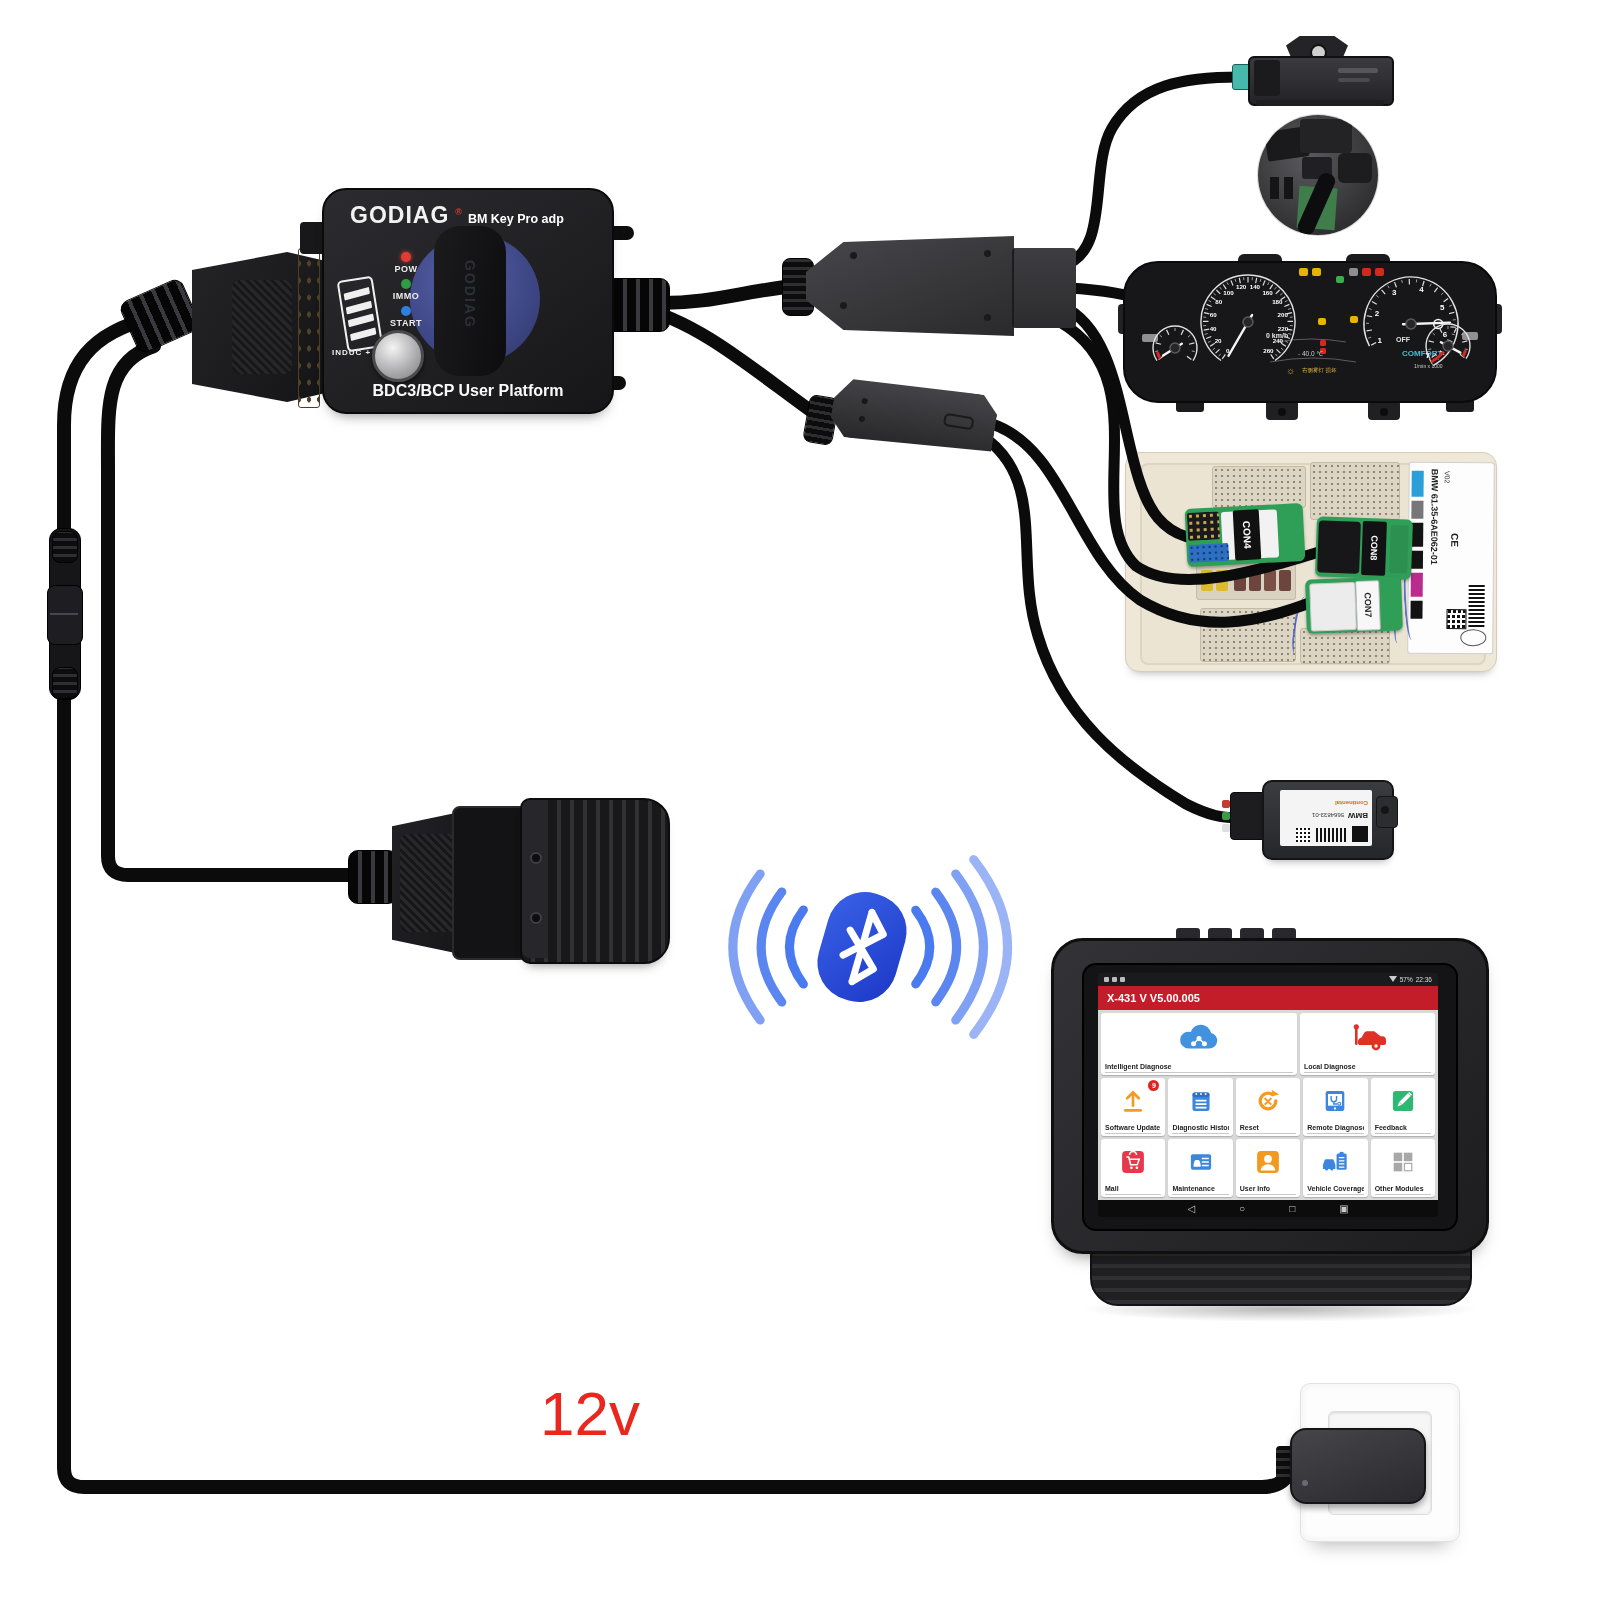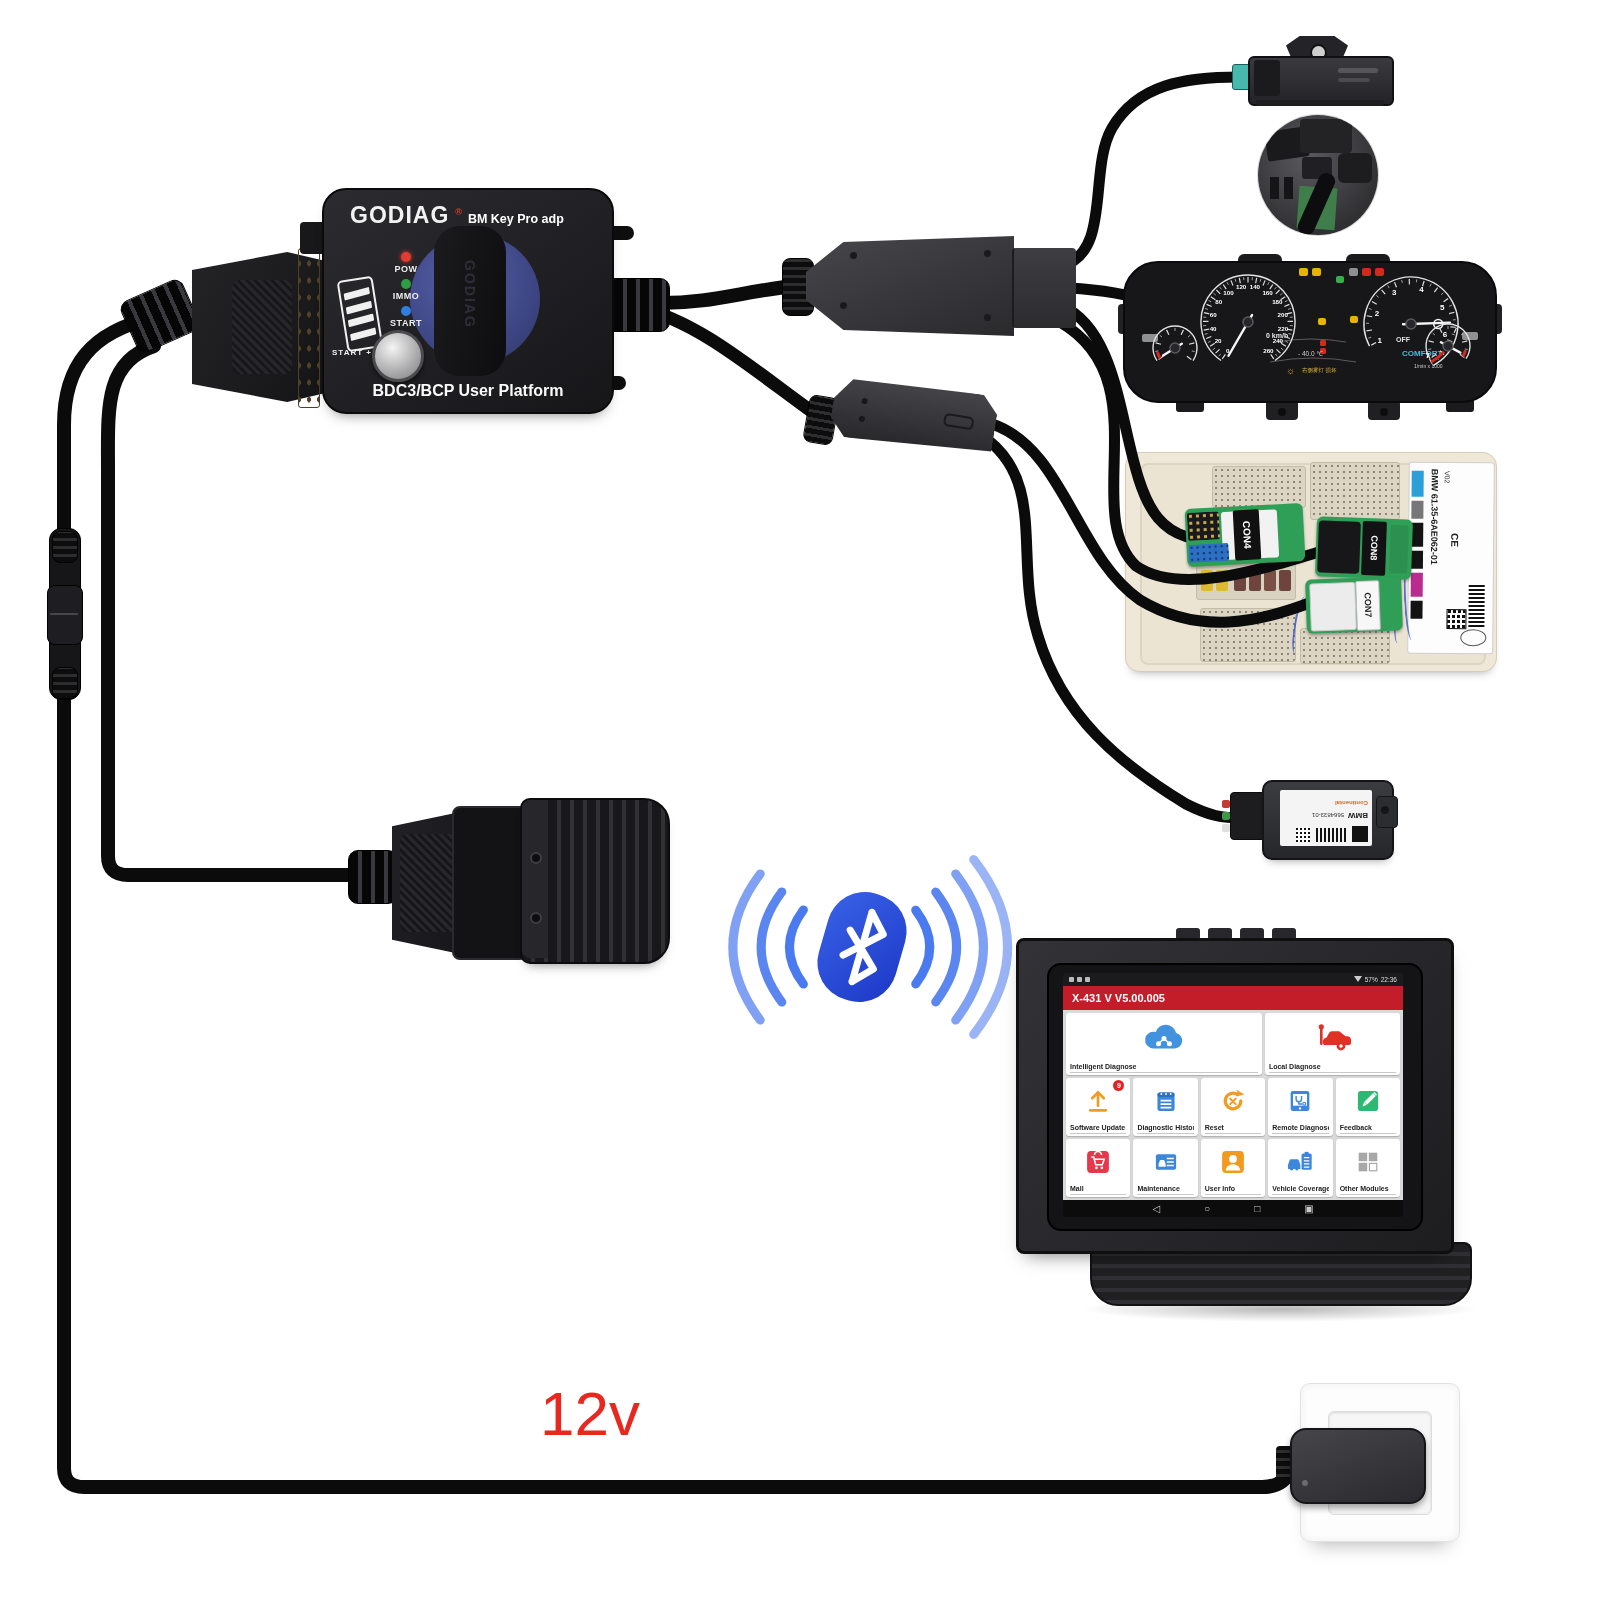--- a/index.html
+++ b/index.html
@@ -102,21 +102,21 @@
       <span style="width:10px;height:10px;border-radius:50%;background:#2f7fe0;margin-top:3px;"></span>
       <span class="ledlbl">START</span>
     </div>
 
     <div class="a" style="left:18px;top:88px;width:26px;height:62px;border:2.5px solid #f0f0f0;border-radius:5px;transform:rotate(-9deg);display:flex;flex-direction:column;justify-content:space-evenly;padding:3px;">
       <span style="height:7px;background:#f0f0f0;border-radius:1px;transform:skewY(-6deg);"></span>
       <span style="height:7px;background:#f0f0f0;border-radius:1px;transform:skewY(-6deg);"></span>
       <span style="height:7px;background:#f0f0f0;border-radius:1px;transform:skewY(-6deg);"></span>
       <span style="height:7px;background:#f0f0f0;border-radius:1px;transform:skewY(-6deg);"></span>
     </div>
-    <span class="a" style="left:8px;top:158px;font-size:8px;font-weight:bold;color:#eee;letter-spacing:1px;">START +</span>
+    <span class="a" style="left:8px;top:158px;font-size:8px;font-weight:bold;color:#eee;letter-spacing:1px;">INDUC +</span>
     <div class="a" style="left:48px;top:140px;width:46px;height:46px;border-radius:50%;background:radial-gradient(circle at 38% 32%,#f4f4f4,#a9a9ab 60%,#7d7d80);border:3px solid #4b4b4e;box-shadow:0 2px 4px rgba(0,0,0,.6);"></div>
     <div class="a" style="left:0;top:192px;width:100%;text-align:center;font-size:16px;font-weight:bold;color:#fafafa;">BDC3/BCP User Platform</div>
   </div>
 
   <div class="a ridgev" style="left:782px;top:258px;width:30px;height:56px;"></div>
   <div class="a" style="left:806px;top:236px;width:208px;height:100px;background:linear-gradient(160deg,#47474b,#2a2a2d);clip-path:polygon(0 36%,18% 6%,100% 0,100% 100%,18% 94%,0 64%);">
     <div class="a" style="left:46px;top:14px;width:12px;height:12px;">&nbsp;</div>
     <div class="a" style="left:44px;top:16px;width:7px;height:7px;border-radius:50%;background:#191a1c;"></div>
     <div class="a" style="left:34px;top:66px;width:7px;height:7px;border-radius:50%;background:#191a1c;"></div>
     <div class="a" style="left:178px;top:14px;width:7px;height:7px;border-radius:50%;background:#191a1c;"></div>
@@ -412,21 +412,21 @@
       <path d="M0 -36 L0 36 M0 -36 L17 -18 L-16 13 M-16 -13 L17 18 L0 36" stroke="#fff" stroke-width="7" fill="none" stroke-linejoin="round" stroke-linecap="round"></path>
     </g>
   </svg>
 
   <div class="a" style="left:1080px;top:1296px;width:400px;height:26px;background:radial-gradient(ellipse at center,rgba(0,0,0,.28),rgba(0,0,0,0) 70%);"></div>
   <div class="a" style="left:1090px;top:1242px;width:378px;height:60px;background:repeating-linear-gradient(180deg,#202023 0 8px,#303034 8px 12px);border:2px solid #121214;border-radius:8px 8px 28px 28px;"></div>
   <div class="a" style="left:1176px;top:928px;width:24px;height:12px;background:#29292d;border-radius:3px;"></div>
   <div class="a" style="left:1208px;top:928px;width:24px;height:12px;background:#29292d;border-radius:3px;"></div>
   <div class="a" style="left:1240px;top:928px;width:24px;height:12px;background:#29292d;border-radius:3px;"></div>
   <div class="a" style="left:1272px;top:928px;width:24px;height:12px;background:#29292d;border-radius:3px;"></div>
-  <div class="a" style="left:1016px;top:938px;width:432px;height:310px;background:linear-gradient(135deg,#333337,#1d1d20);border:3px solid #0f0f10;border-radius:8px;box-shadow:0 10px 18px -10px rgba(0,0,0,.55);">
+  <div class="a" style="left:1051px;top:938px;width:432px;height:310px;background:linear-gradient(135deg,#333337,#1d1d20);border:3px solid #0f0f10;border-radius:32px;box-shadow:0 10px 18px -10px rgba(0,0,0,.55);">
     <div class="a" style="left:28px;top:22px;width:372px;height:264px;background:#141416;border:2px solid #000;border-radius:14px;"></div>
     <div class="a" style="left:44px;top:32px;width:340px;height:244px;display:flex;flex-direction:column;overflow:hidden;border-radius:4px;">
 
       <div style="height:13px;background:#1b1b1d;display:flex;align-items:center;padding:0 6px;gap:3px;">
         <span style="width:5px;height:5px;background:#bbb;border-radius:1px;"></span>
         <span style="width:5px;height:5px;background:#bbb;border-radius:1px;"></span>
         <span style="width:5px;height:5px;background:#bbb;border-radius:1px;"></span>
         <span style="flex:1;"></span>
         <span style="width:0;height:0;border-left:4px solid transparent;border-right:4px solid transparent;border-top:6px solid #ccc;"></span>
         <span style="font-size:6.5px;color:#ddd;">57%</span>

